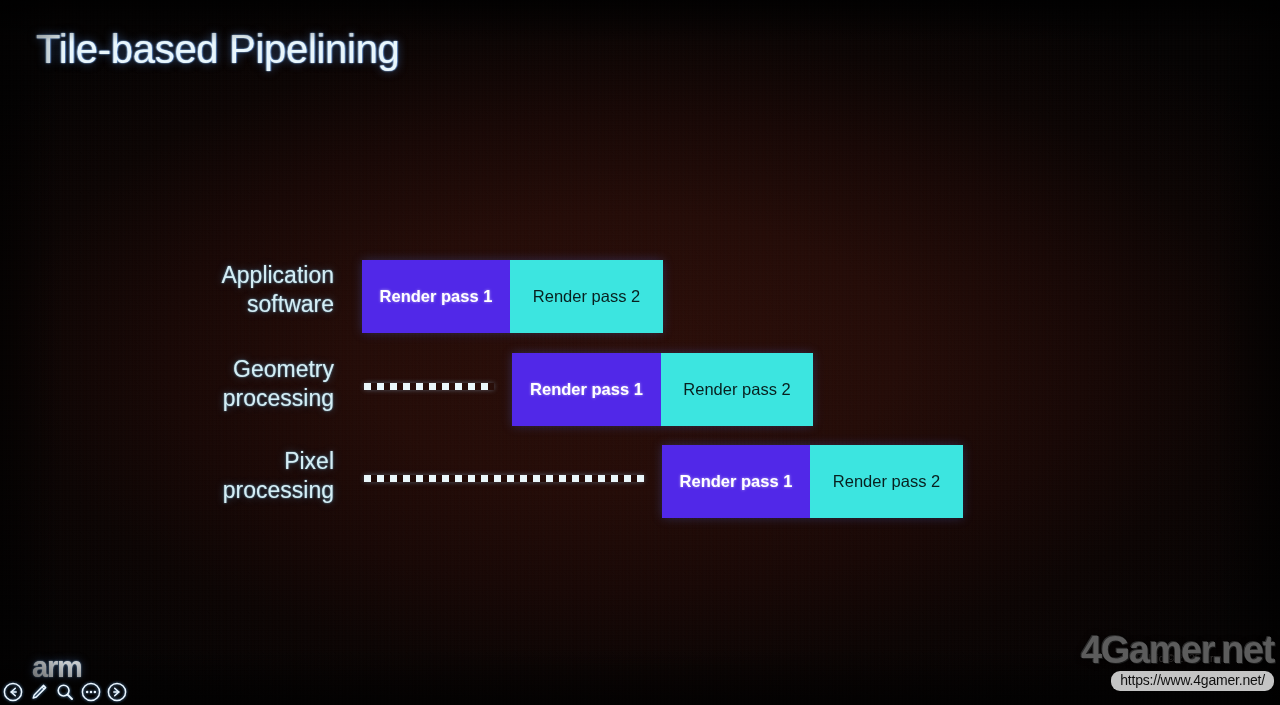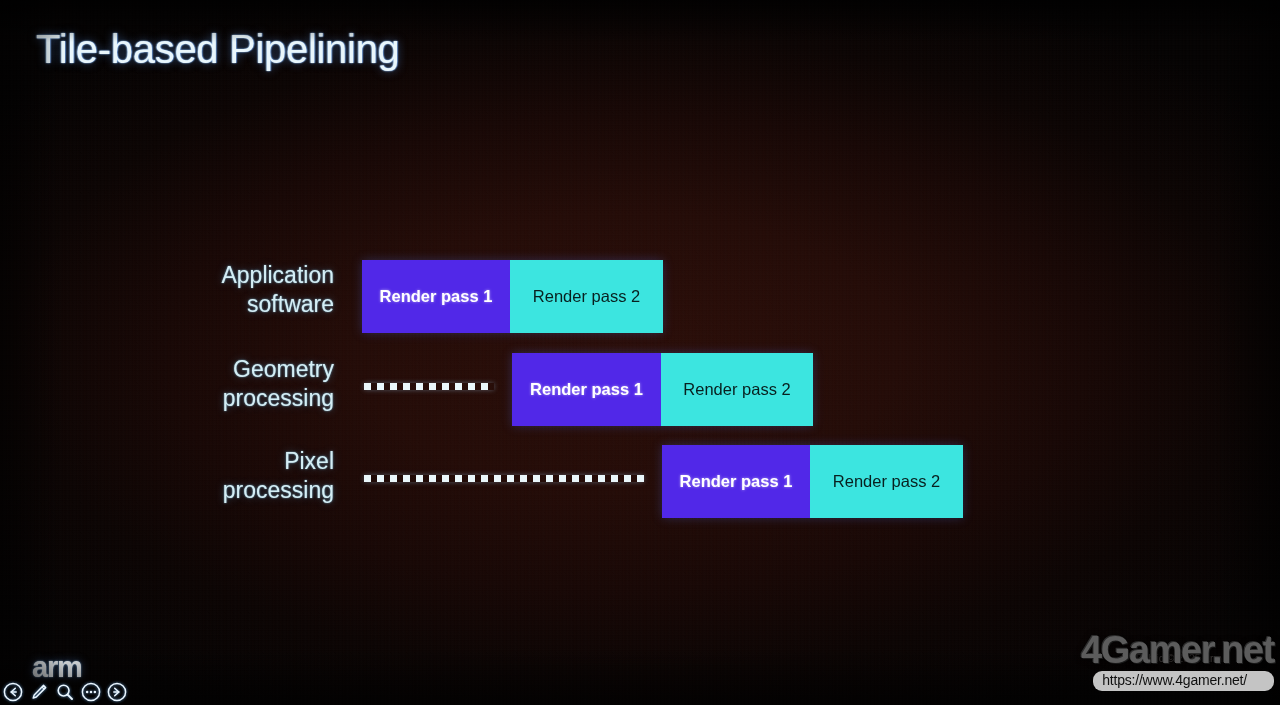--- a/index.html
+++ b/index.html
@@ -171,21 +171,21 @@
     color: #5c5c5c;
     text-shadow:
       1px 1px 0 #1a1a1a,
       -1px -1px 0 #2c2c2c,
       0 0 6px rgba(0,0,0,0.9);
     line-height: 40px;
   }
   #watermark-url {
     display: inline-block;
     margin-top: 1px;
-    padding: 1px 27px 2px 9px;
+    padding: 1px 9px 2px 9px;
     border-radius: 9px;
     background: rgba(228,228,228,0.86);
     color: #101010;
     font-size: 14px;
     line-height: 17px;
     letter-spacing: -0.2px;
   }
   #copyright-note {
     position: absolute;
     right: 58px;

